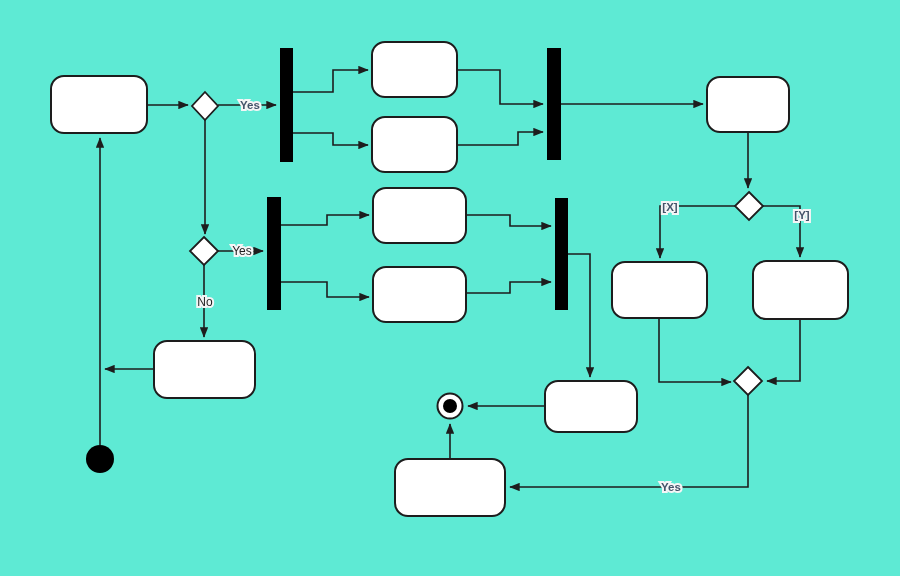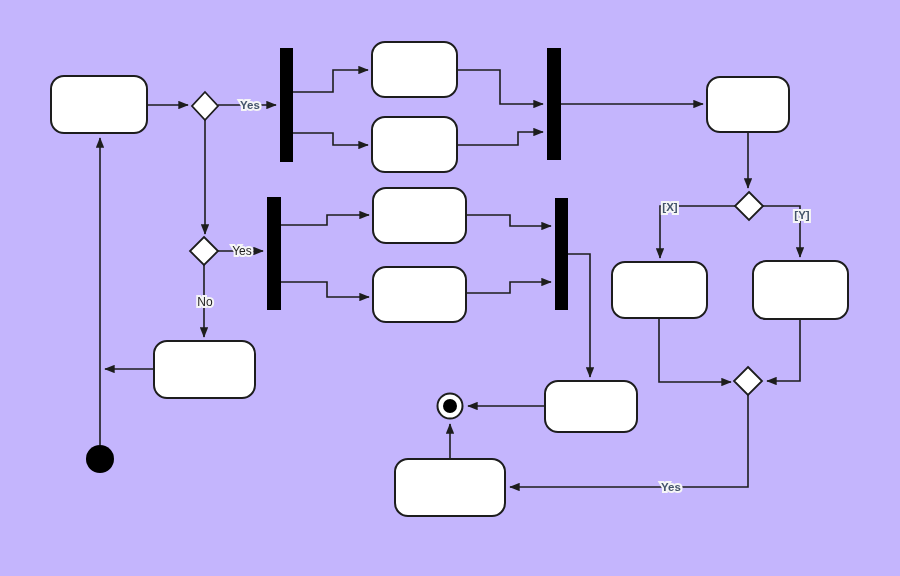--- a/index.html
+++ b/index.html
@@ -3,21 +3,21 @@
 <meta charset="utf-8">
 <style>
   html,body{margin:0;padding:0;}
   body{
     background:#f5f5f6;
     font-family:"Liberation Sans", sans-serif;
   }
   .canvas-wrap{
     position:relative;
     width:900px;height:576px;
-    background:#c4b5fd;
+    background:#5eead4;
     overflow:hidden;
   }
   svg{display:block;}
   .node{
     fill:#ffffff;
     stroke:#1d1d1d;
     stroke-width:2;
   }
   .decision{
     fill:#ffffff;

